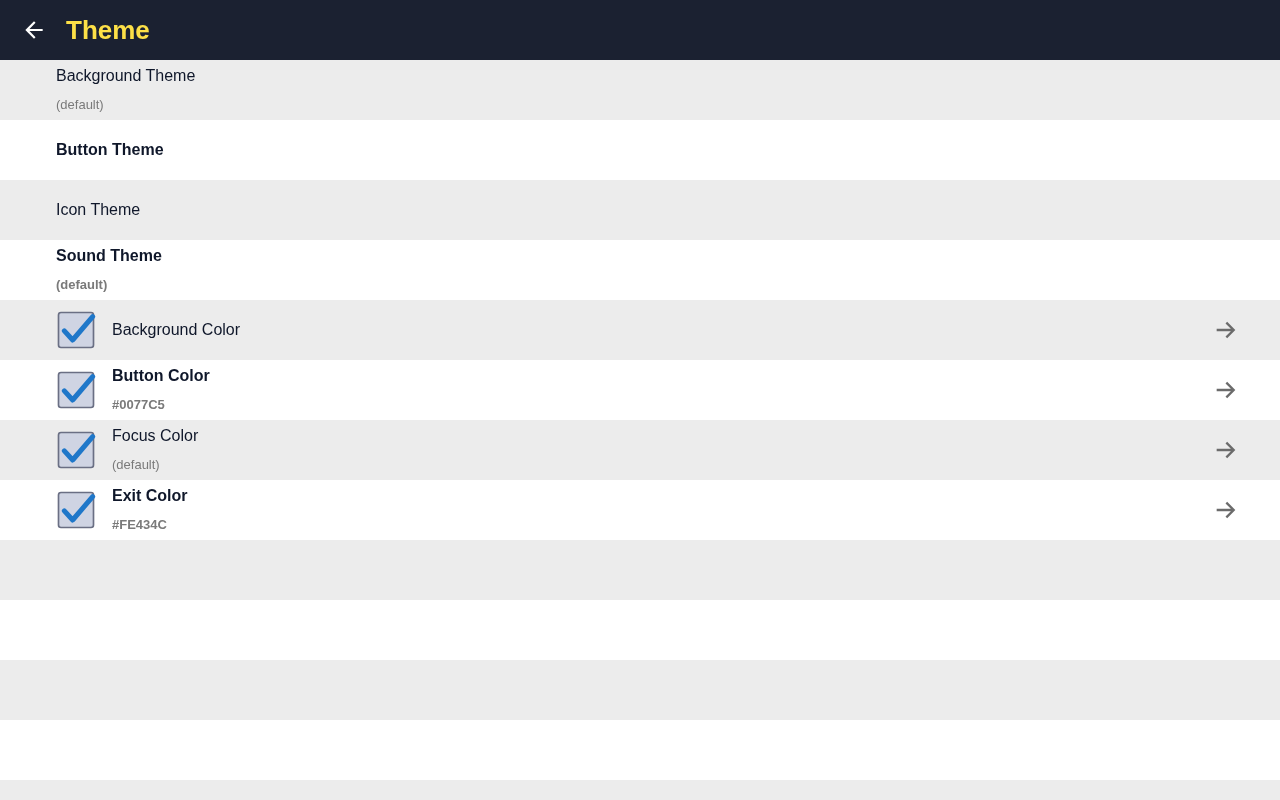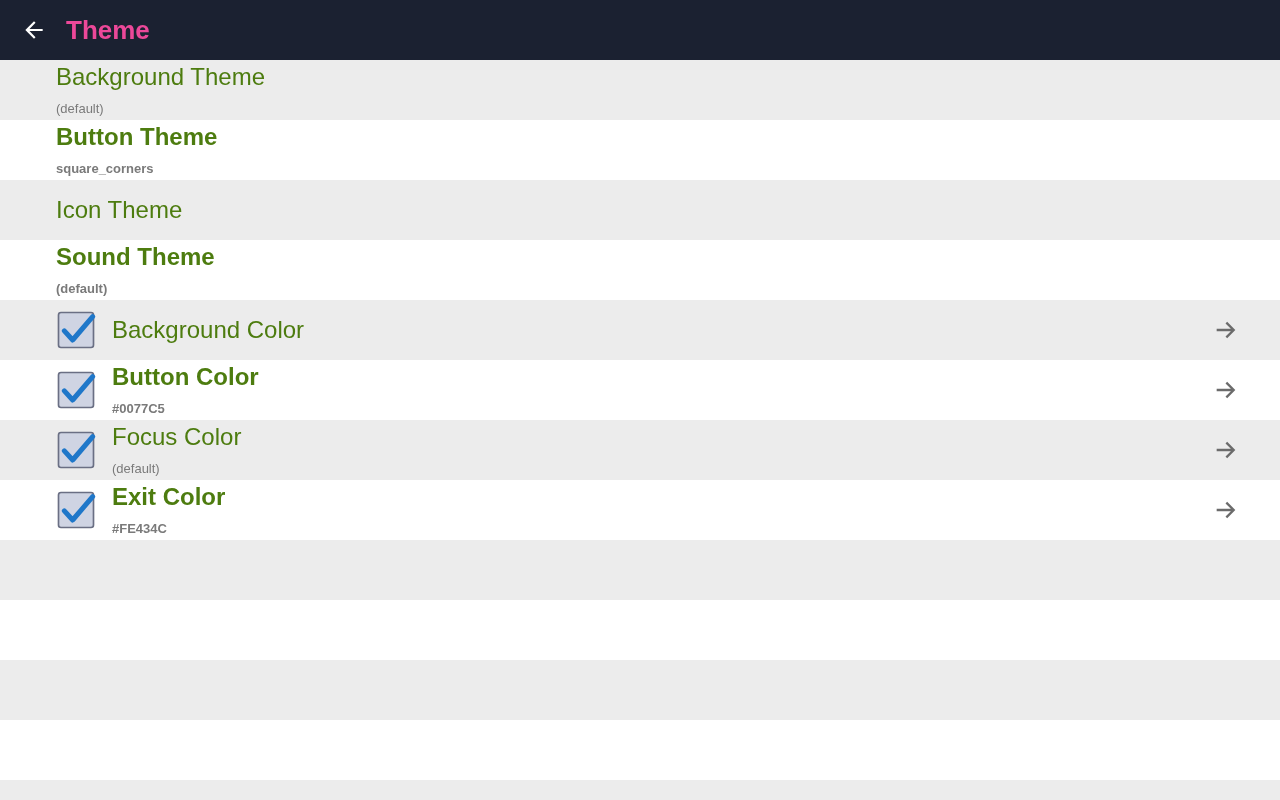--- a/index.html
+++ b/index.html
@@ -7,21 +7,21 @@
     width: 1280px;
     height: 800px;
     font-family: "Segoe UI", "Helvetica Neue", Arial, sans-serif;
     background: #ffffff;
     overflow: hidden;
   }
   
   .header {
     height: 60px;
     background: #1b2131;
-    color: #ec4899;
+    color: #fde047;
     display: flex;
     align-items: center;
     padding-left: 18px;
   }
   .back-btn {
     width: 32px;
     height: 32px;
     display: flex;
     align-items: center;
     justify-content: center;
@@ -48,22 +48,22 @@
   .row.alt { background: #ececec; }
   .row.plain { background: #ffffff; font-weight: bold; }
   .row .text-block {
     display: flex;
     flex-direction: column;
     justify-content: center;
     flex: 1;
     line-height: 1.15;
   }
   .row .label {
-    font-size: 24px;
-    color: #4d7c0f;
+    font-size: 16px;
+    color: #0f172a;
   }
   .row .sublabel {
     font-size: 13px;
     color: #7a7a7a;
     margin-top: 12px;
   }
   .row .checkbox {
     width: 40px;
     height: 40px;
     margin-right: 16px;
@@ -98,21 +98,20 @@
   <div class="row alt">
     <div class="text-block">
       <div class="label">Background Theme</div>
       <div class="sublabel">(default)</div>
     </div>
   </div>
 
   <div class="row plain">
     <div class="text-block">
       <div class="label">Button Theme</div>
-      <div class="sublabel">square_corners</div>
     </div>
   </div>
 
   <div class="row alt">
     <div class="text-block">
       <div class="label">Icon Theme</div>
     </div>
   </div>
 
   <div class="row plain">

